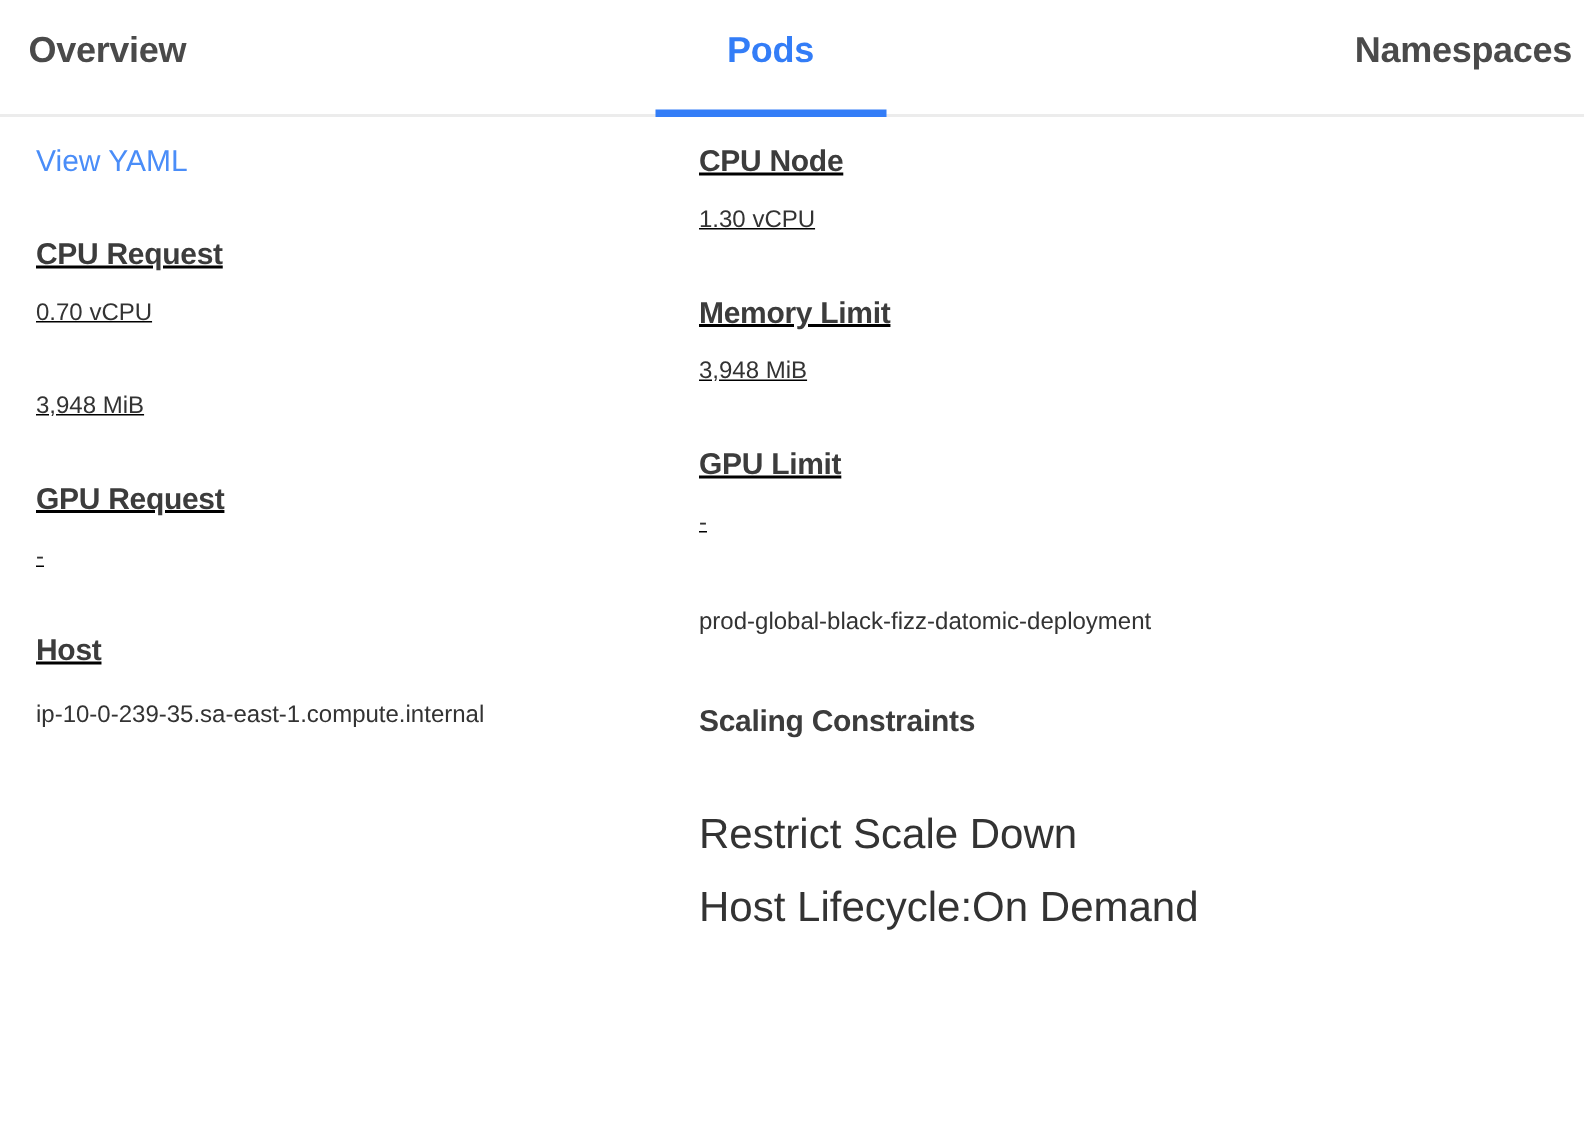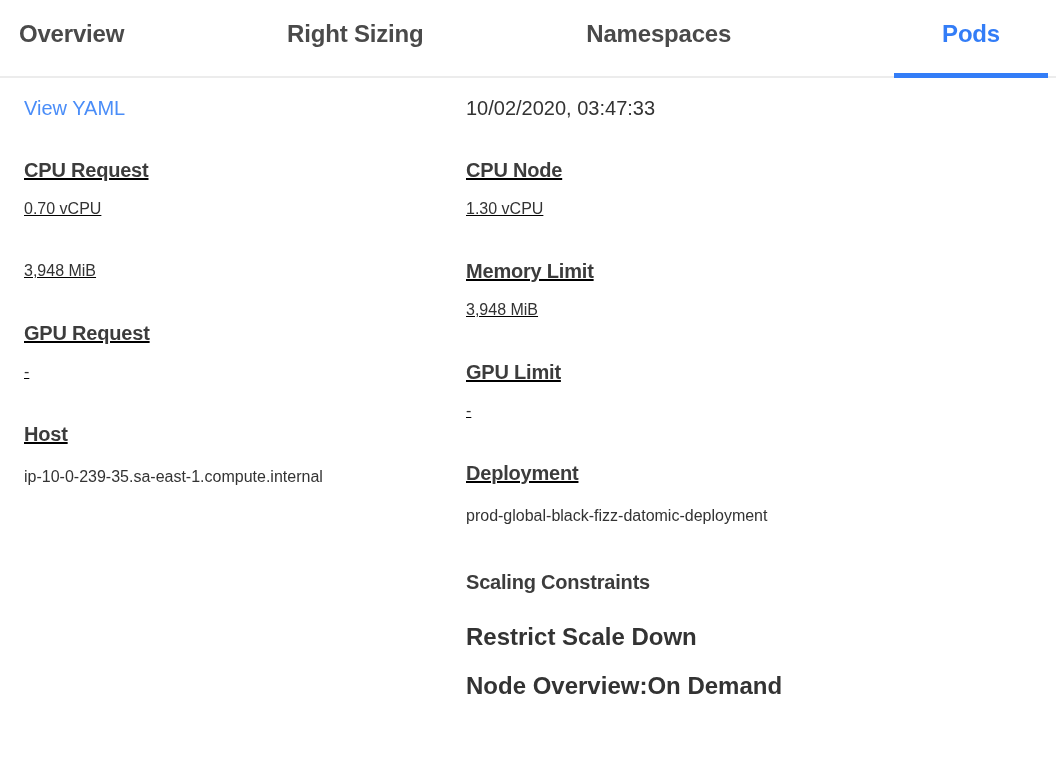--- a/index.html
+++ b/index.html
@@ -45,31 +45,30 @@
   .field{margin-bottom:40px;text-decoration:underline;}
   .field-label{
     font-size:20px;font-weight:600;color:var(--label-text);
     line-height:23px;margin-bottom:16px;letter-spacing:-0.2px;
   }
   .field-value{font-size:16px;color:var(--value-text);line-height:22px;}
   a.field-value{line-height:30px;display:inline-block;word-break:break-all;}
   .wrap-left{max-width:332px;}
   .wrap-right{max-width:378px;}
 
-  .scaling-header{margin-bottom:32px;margin-top:0;}
-  .scaling-item{font-size:24px;color:var(--value-text);line-height:22px;margin-bottom:27px;font-weight:bold;}
+  .scaling-header{margin-bottom:52px;margin-top:0;}
+  .scaling-item{font-size:28px;color:var(--value-text);line-height:22px;margin-bottom:27px;}
 </style>
 </head>
 <body>
 
 <div class="tab-bar">
   <div class="tab">Overview</div>
-  <div class="tab">Right Sizing</div>
+  <div class="tab active">Pods</div>
   <div class="tab">Namespaces</div>
-  <div class="tab active">Pods</div>
 </div>
 
 <div class="content">
   <div class="grid">
 
     <div class="col">
       <div class="meta-row">
         <a class="link">View YAML</a>
       </div>
 
@@ -87,43 +86,39 @@
         <div class="field-value">-</div>
       </div>
 
       <div class="field">
         <div class="field-label">Host</div>
         <a class="field-value link wrap-left">ip-10-0-239-35.sa-east-1.compute.internal</a>
       </div>
     </div>
 
     <div class="col">
-      <div class="meta-row">
-        <span class="timestamp">10/02/2020, 03:47:33</span>
-      </div>
 
       <div class="field">
         <div class="field-label">CPU Node</div>
         <div class="field-value">1.30 vCPU</div>
       </div>
 
       <div class="field">
         <div class="field-label">Memory Limit</div>
         <div class="field-value">3,948 MiB</div>
       </div>
 
       <div class="field">
         <div class="field-label">GPU Limit</div>
         <div class="field-value">-</div>
       </div>
 
       <div class="field">
-        <div class="field-label">Deployment</div>
         <a class="field-value link wrap-right">prod-global-black-fizz-datomic-deployment</a>
       </div>
 
       <div class="field-label scaling-header">Scaling Constraints</div>
       <div class="scaling-item">Restrict Scale Down</div>
-      <div class="scaling-item">Node Overview:On Demand</div>
+      <div class="scaling-item">Host Lifecycle:On Demand</div>
     </div>
 
   </div>
 </div>
 
 </body></html>

